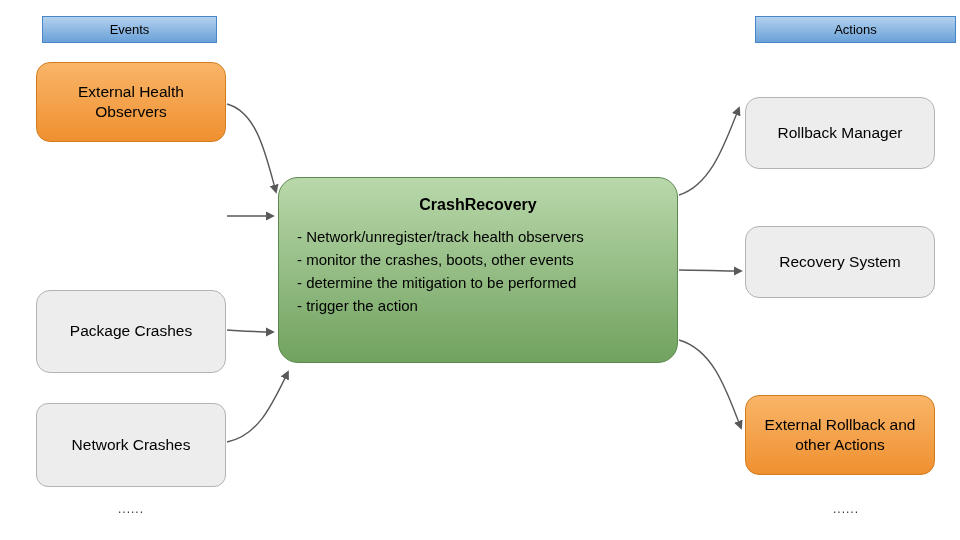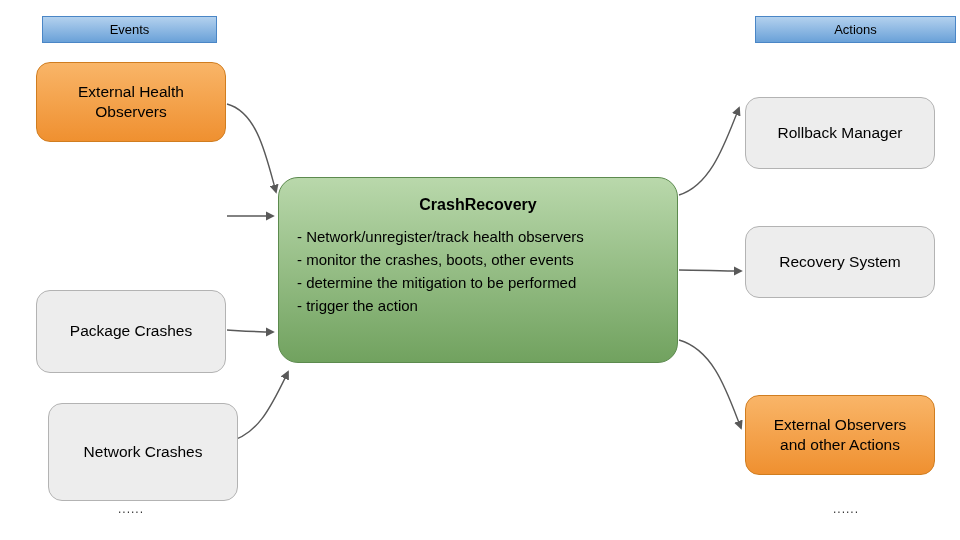--- a/index.html
+++ b/index.html
@@ -97,21 +97,21 @@
 
   <div class="node orange" style="left:36px; top:62px; width:190px; height:80px;align-items:center;">
     <span>External Health Observers</span>
   </div>
 
 
   <div class="node gray" style="left:36px; top:290px; width:190px; height:83px;">
     <span>Package Crashes</span>
   </div>
 
-  <div class="node gray" style="left:48px; top:403px; width:190px; height:98px;">
+  <div class="node gray" style="left:36px; top:403px; width:190px; height:84px;border-radius:12px;">
     <span>Network Crashes</span>
   </div>
 
   <div class="dots" style="left:118px; top:502px;">......</div>
 
   <div class="center-node">
     <div class="center-title">CrashRecovery</div>
     <div class="center-lines">
       <div>- Network/unregister/track health observers</div>
       <div>- monitor the crashes, boots, other events</div>
@@ -126,18 +126,18 @@
 
   <div class="node gray" style="left:745px; top:65px; width:190px; height:72px;margin-top:32px;">
     <span>Rollback Manager</span>
   </div>
 
   <div class="node gray" style="left:745px; top:226px; width:190px; height:72px;">
     <span>Recovery System</span>
   </div>
 
   <div class="node orange" style="left:745px; top:395px; width:190px; height:80px;">
-    <span>External Observers and other Actions</span>
+    <span>External Rollback and other Actions</span>
   </div>
 
   <div class="dots" style="left:833px; top:502px;">......</div>
 
 </div>
 
 </body></html>

